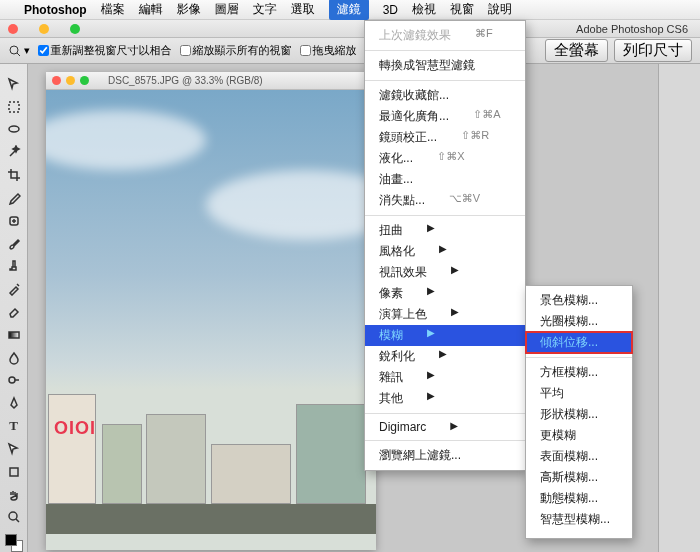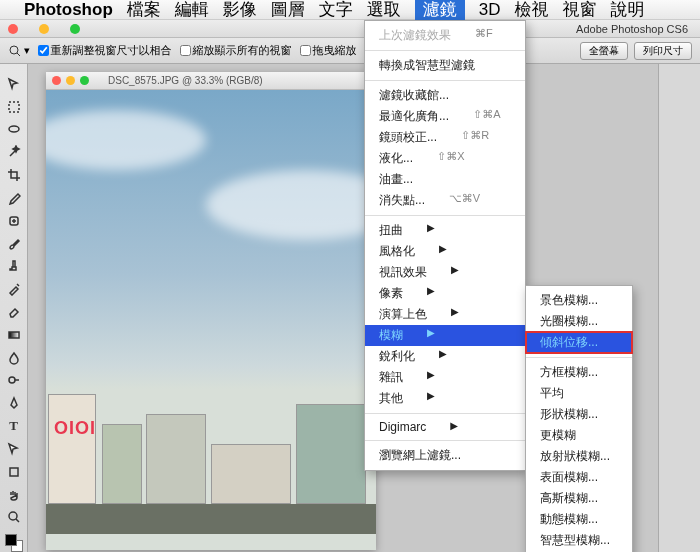--- a/index.html
+++ b/index.html
@@ -1,37 +1,37 @@
 <!DOCTYPE html>
 <html><head>
 <meta charset="utf-8">
 <style>
 * { margin: 0; padding: 0; box-sizing: border-box; font-family: "Heiti TC", "Microsoft JhengHei", sans-serif; }
 body { width: 700px; height: 552px; background: #fff; overflow: hidden; font-size: 12px; }
 
 
 .menubar { height: 20px; background: linear-gradient(#fafafa,#e8e8e8); display: flex; align-items: center; padding: 0 10px; gap: 14px; border-bottom: 1px solid #ccc; }
 .menubar .apple { font-size: 14px; }
-.menubar .item { font-size: 17px; cursor: default; }
+.menubar .item { font-size: 12px; cursor: default; }
 .menubar .item.highlight { background: #2a6fd6; color: #fff; padding: 2px 8px; border-radius: 2px; }
 .menubar .appname { font-weight: bold; }
 
 
 .winchrome { height: 18px; background: linear-gradient(#ededed,#dcdcdc); display: flex; align-items: center; padding-left: 8px; gap: 21px; border-bottom: 1px solid #bbb; }
 .tlight { width: 10px; height: 10px; border-radius: 50%; }
 .tl-r { background: #ff5f57; } .tl-y { background: #febc2e; } .tl-g { background: #28c840; }
 .winchrome .apptitle { margin-left: auto; margin-right: 12px; color: #333; font-size: 11px; }
 
 
 .optbar { height: 26px; background: linear-gradient(#e8e8e8,#d8d8d8); border-bottom: 1px solid #aaa; display: flex; align-items: center; padding: 0 8px; gap: 8px; font-size: 11px; }
 .optbar .zoom { display: flex; align-items: center; gap: 2px; }
 .optbar .chk { display: flex; align-items: center; gap: 2px; }
 .optbar input[type=checkbox] { width: 11px; height: 11px; }
 .optbar .right { margin-left: auto; display: flex; gap: 6px; }
-.optbar .btn { border: 1px solid #999; background: linear-gradient(#fefefe,#ddd); padding: 1px 8px; border-radius: 3px; font-size: 10px; }
+.optbar .btn { border: 1px solid #999; background: linear-gradient(#fefefe,#ddd); padding: 1px 8px; border-radius: 3px; font-size: 15px; }
 
 
 .main { display: flex; height: calc(552px - 20px - 18px - 26px); background: #c8c8c8; }
 .tools { width: 28px; background: linear-gradient(#e6e6e6,#d6d6d6); border-right: 1px solid #aaa; display: flex; flex-direction: column; align-items: center; padding-top: 10px; gap: 3px; }
 .tool { width: 22px; height: 20px; display: flex; align-items: center; justify-content: center; font-size: 13px; color: #333; border: 1px solid transparent; cursor: pointer; }
 .tool svg { width: 14px; height: 14px; stroke: #333; stroke-width: 1.5; fill: none; }
 .swatch { width: 18px; height: 18px; position: relative; margin-top: 4px; }
 .swatch .fg { width: 12px; height: 12px; background: #000; border: 1px solid #777; position: absolute; top: 0; left: 0; }
 .swatch .bg { width: 12px; height: 12px; background: #fff; border: 1px solid #777; position: absolute; bottom: 0; right: 0; }
 
@@ -362,23 +362,20 @@
   <div class="mi">
       <span>平均</span>
     </div>
   <div class="mi">
       <span>形狀模糊...</span>
     </div>
   <div class="mi">
       <span>更模糊</span>
     </div>
   <div class="mi">
-      <span>放射狀模糊...</span>
-    </div>
-  <div class="mi">
       <span>表面模糊...</span>
     </div>
   <div class="mi">
       <span>高斯模糊...</span>
     </div>
   <div class="mi">
       <span>動態模糊...</span>
     </div>
   <div class="mi">
       <span>智慧型模糊...</span>

